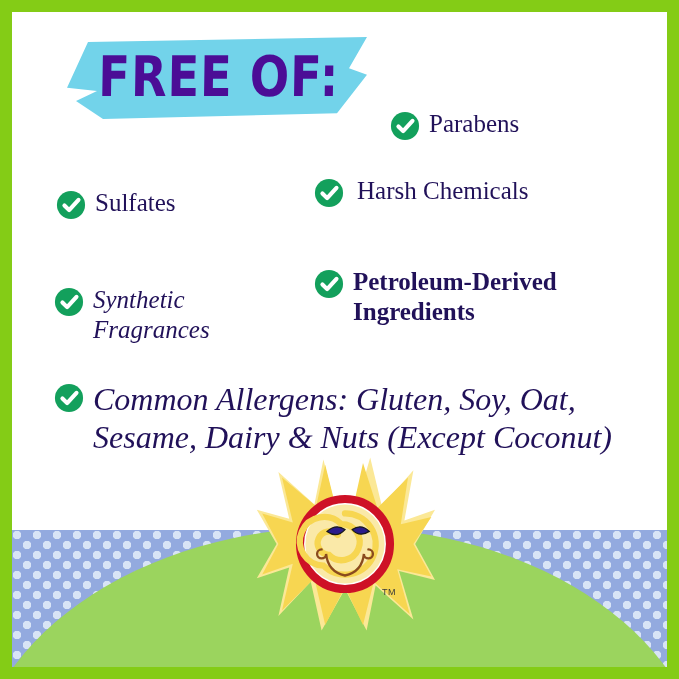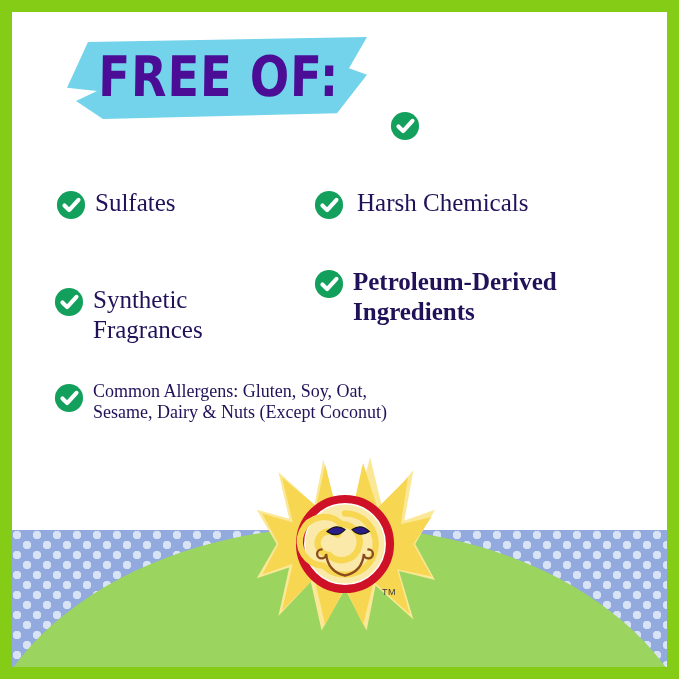--- a/index.html
+++ b/index.html
@@ -89,25 +89,25 @@
   .bullet-label {
     color: #211159;
     font-family: "Liberation Serif", serif;
     font-size: 25px;
     line-height: 1.18;
     white-space: pre-line;
   }
 
   .b-parabens    { left: 378px; top: 97px; }
   .b-sulfates    { left: 44px;  top: 176px; }
-  .b-harsh       { left: 302px; top: 176px; gap: 13px; }
-  .b-synthetic   { left: 42px;  top: 273px; }
+  .b-harsh       { left: 302px; top: 164px; gap: 13px; }
+  .b-synthetic   { left: 42px;  top: 273px; font-style: italic; }
   .b-petroleum   { left: 302px; top: 255px; font-weight: bold; }
   .b-allergens   { left: 42px;  top: 369px; }
-  .b-allergens .bullet-label { font-size: 18px; }
+  .b-allergens .bullet-label { font-size: 32px; font-style: italic; }
 
   
   .scenery {
     position: absolute;
     left: 0;
     bottom: 0;
     width: 668px;
     height: 220px;
     padding-left: 26px;
   }
@@ -166,20 +166,21 @@
 
     <div class="bullets">
 
       <div class="bullet b-parabens">
         <span class="check">
           <svg viewBox="0 0 32 32" width="30" height="30">
             <circle cx="16" cy="16" r="15" fill="#13A05C"></circle>
             <path d="M9 16.5 L14 21.5 L24 10.5" fill="none" stroke="#ffffff" stroke-width="4.4" stroke-linecap="round" stroke-linejoin="round"></path>
           </svg>
         </span>
+        <span class="bullet-label">Parabens</span>
       </div>
 
       <div class="bullet b-sulfates">
         <span class="check">
           <svg viewBox="0 0 32 32" width="30" height="30">
             <circle cx="16" cy="16" r="15" fill="#13A05C"></circle>
             <path d="M9 16.5 L14 21.5 L24 10.5" fill="none" stroke="#ffffff" stroke-width="4.4" stroke-linecap="round" stroke-linejoin="round"></path>
           </svg>
         </span>
         <span class="bullet-label">Sulfates</span>

